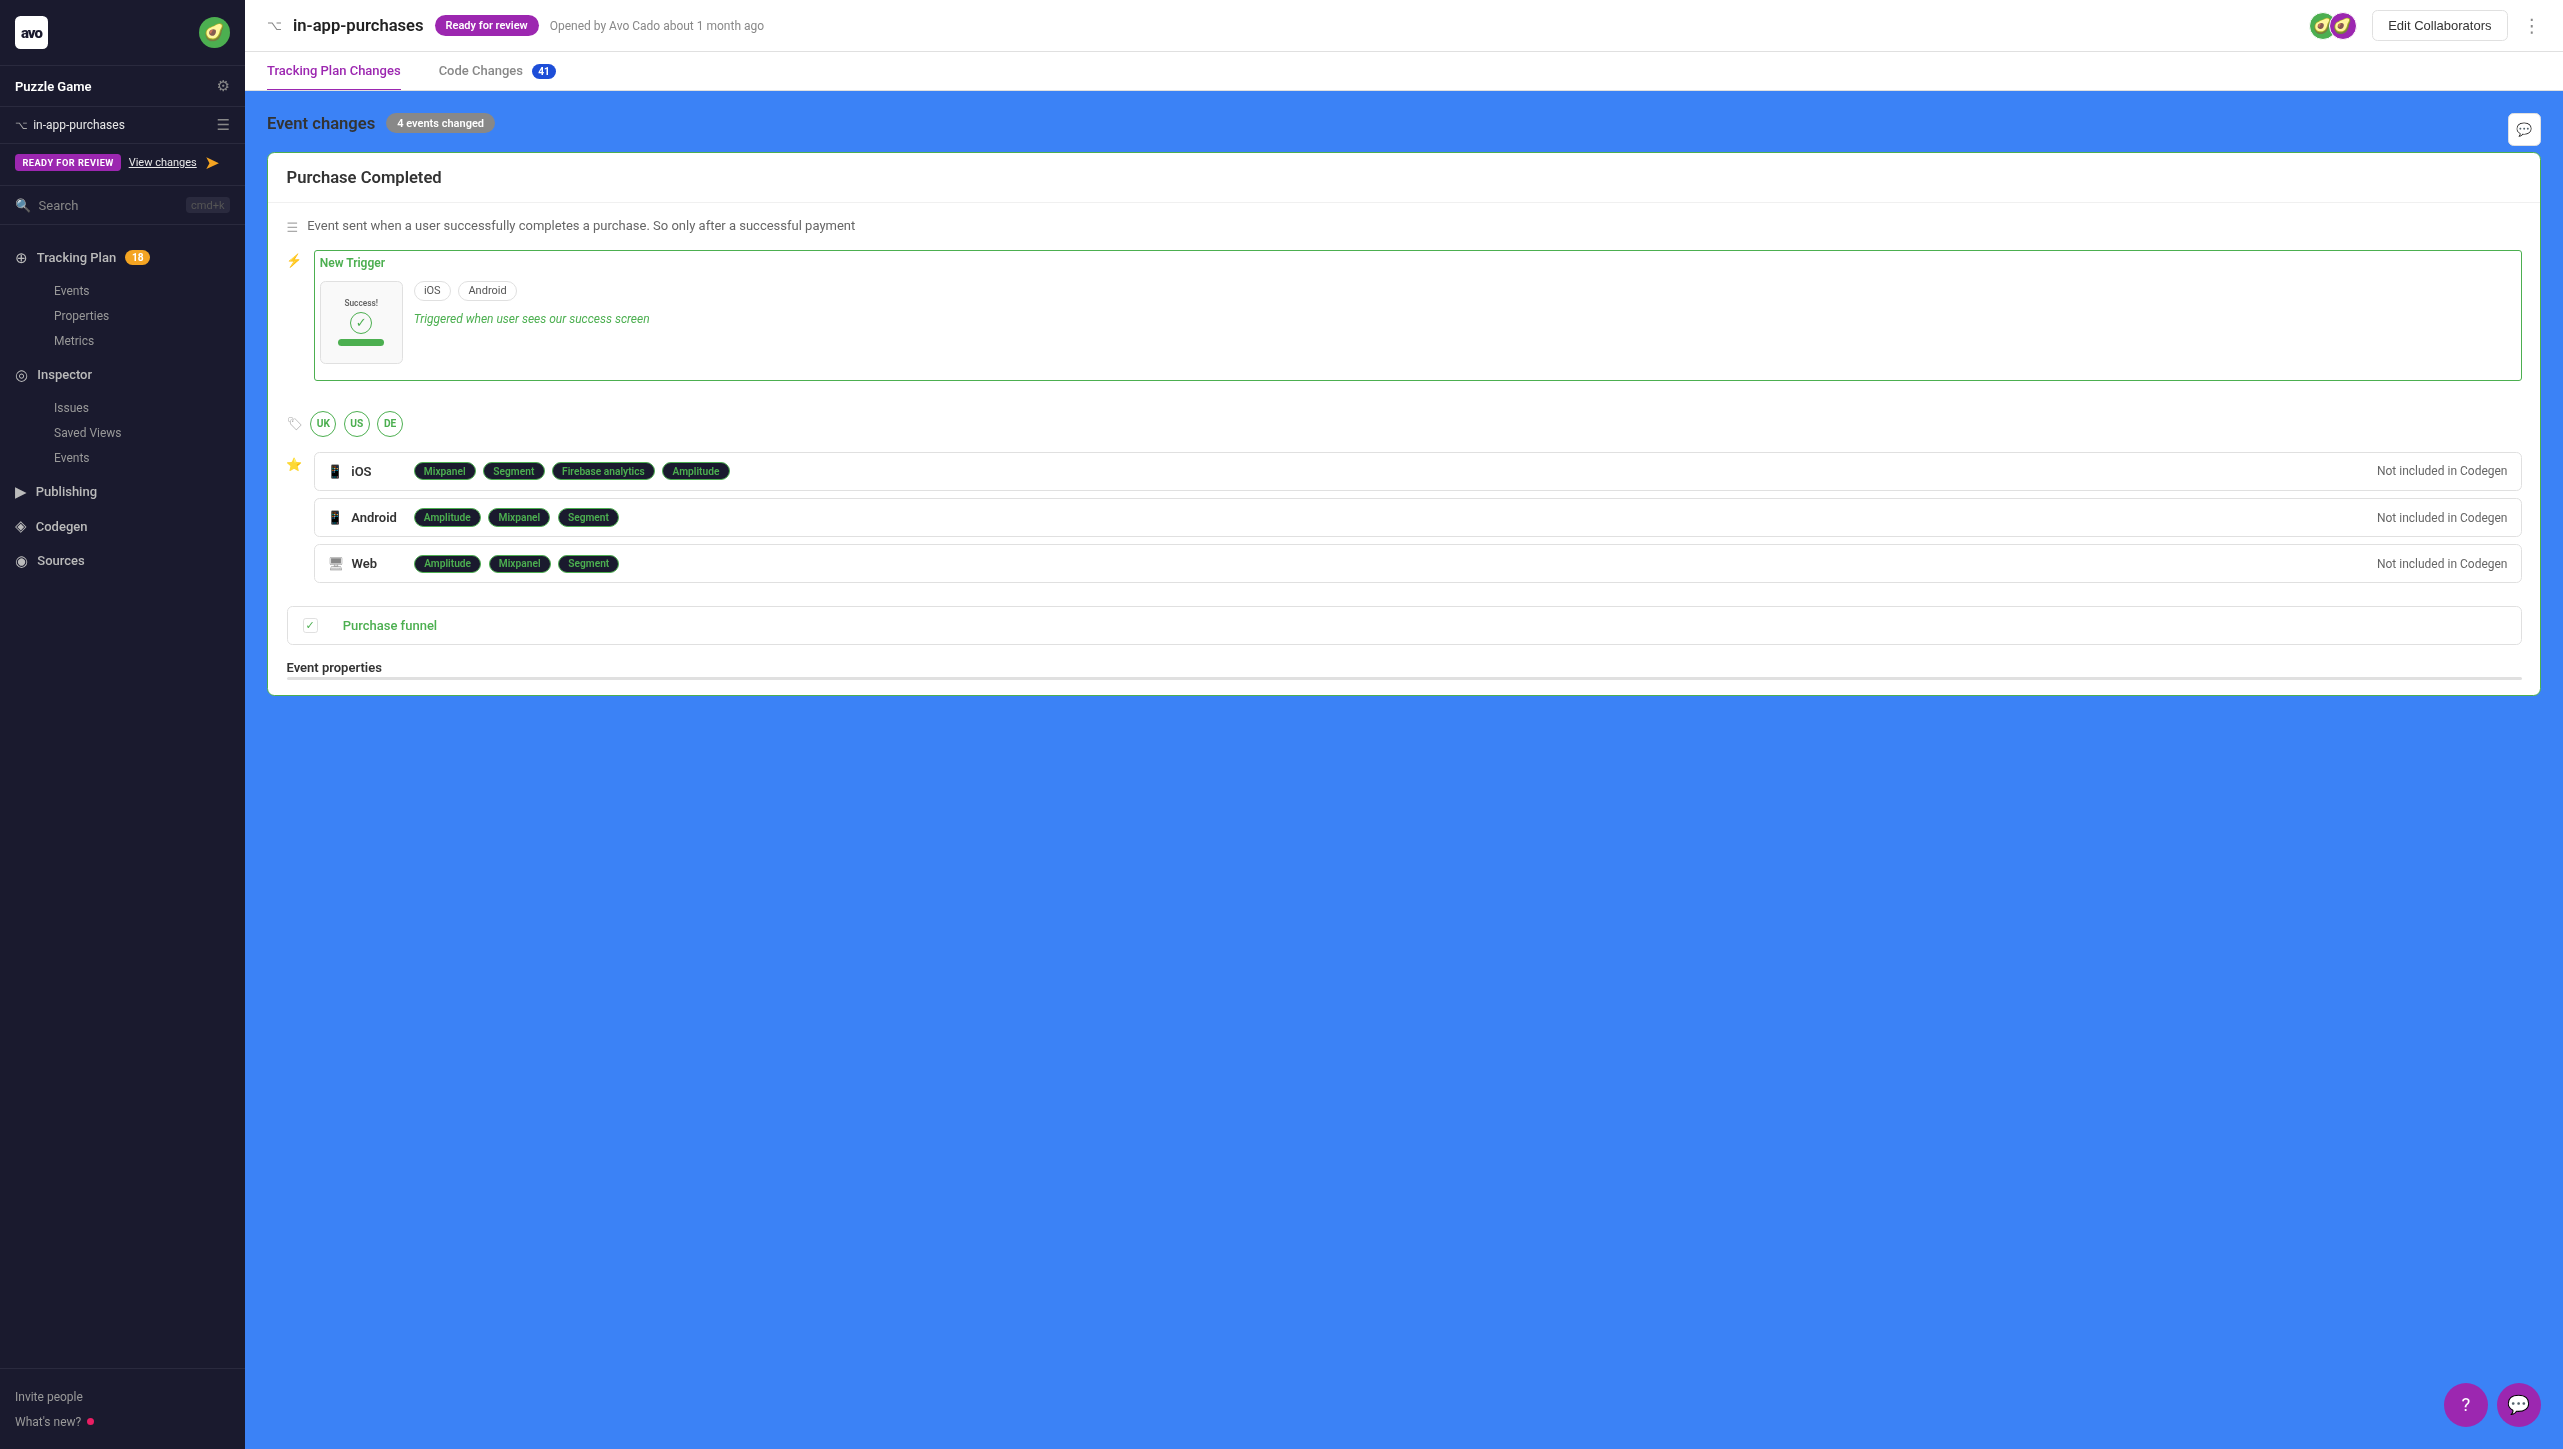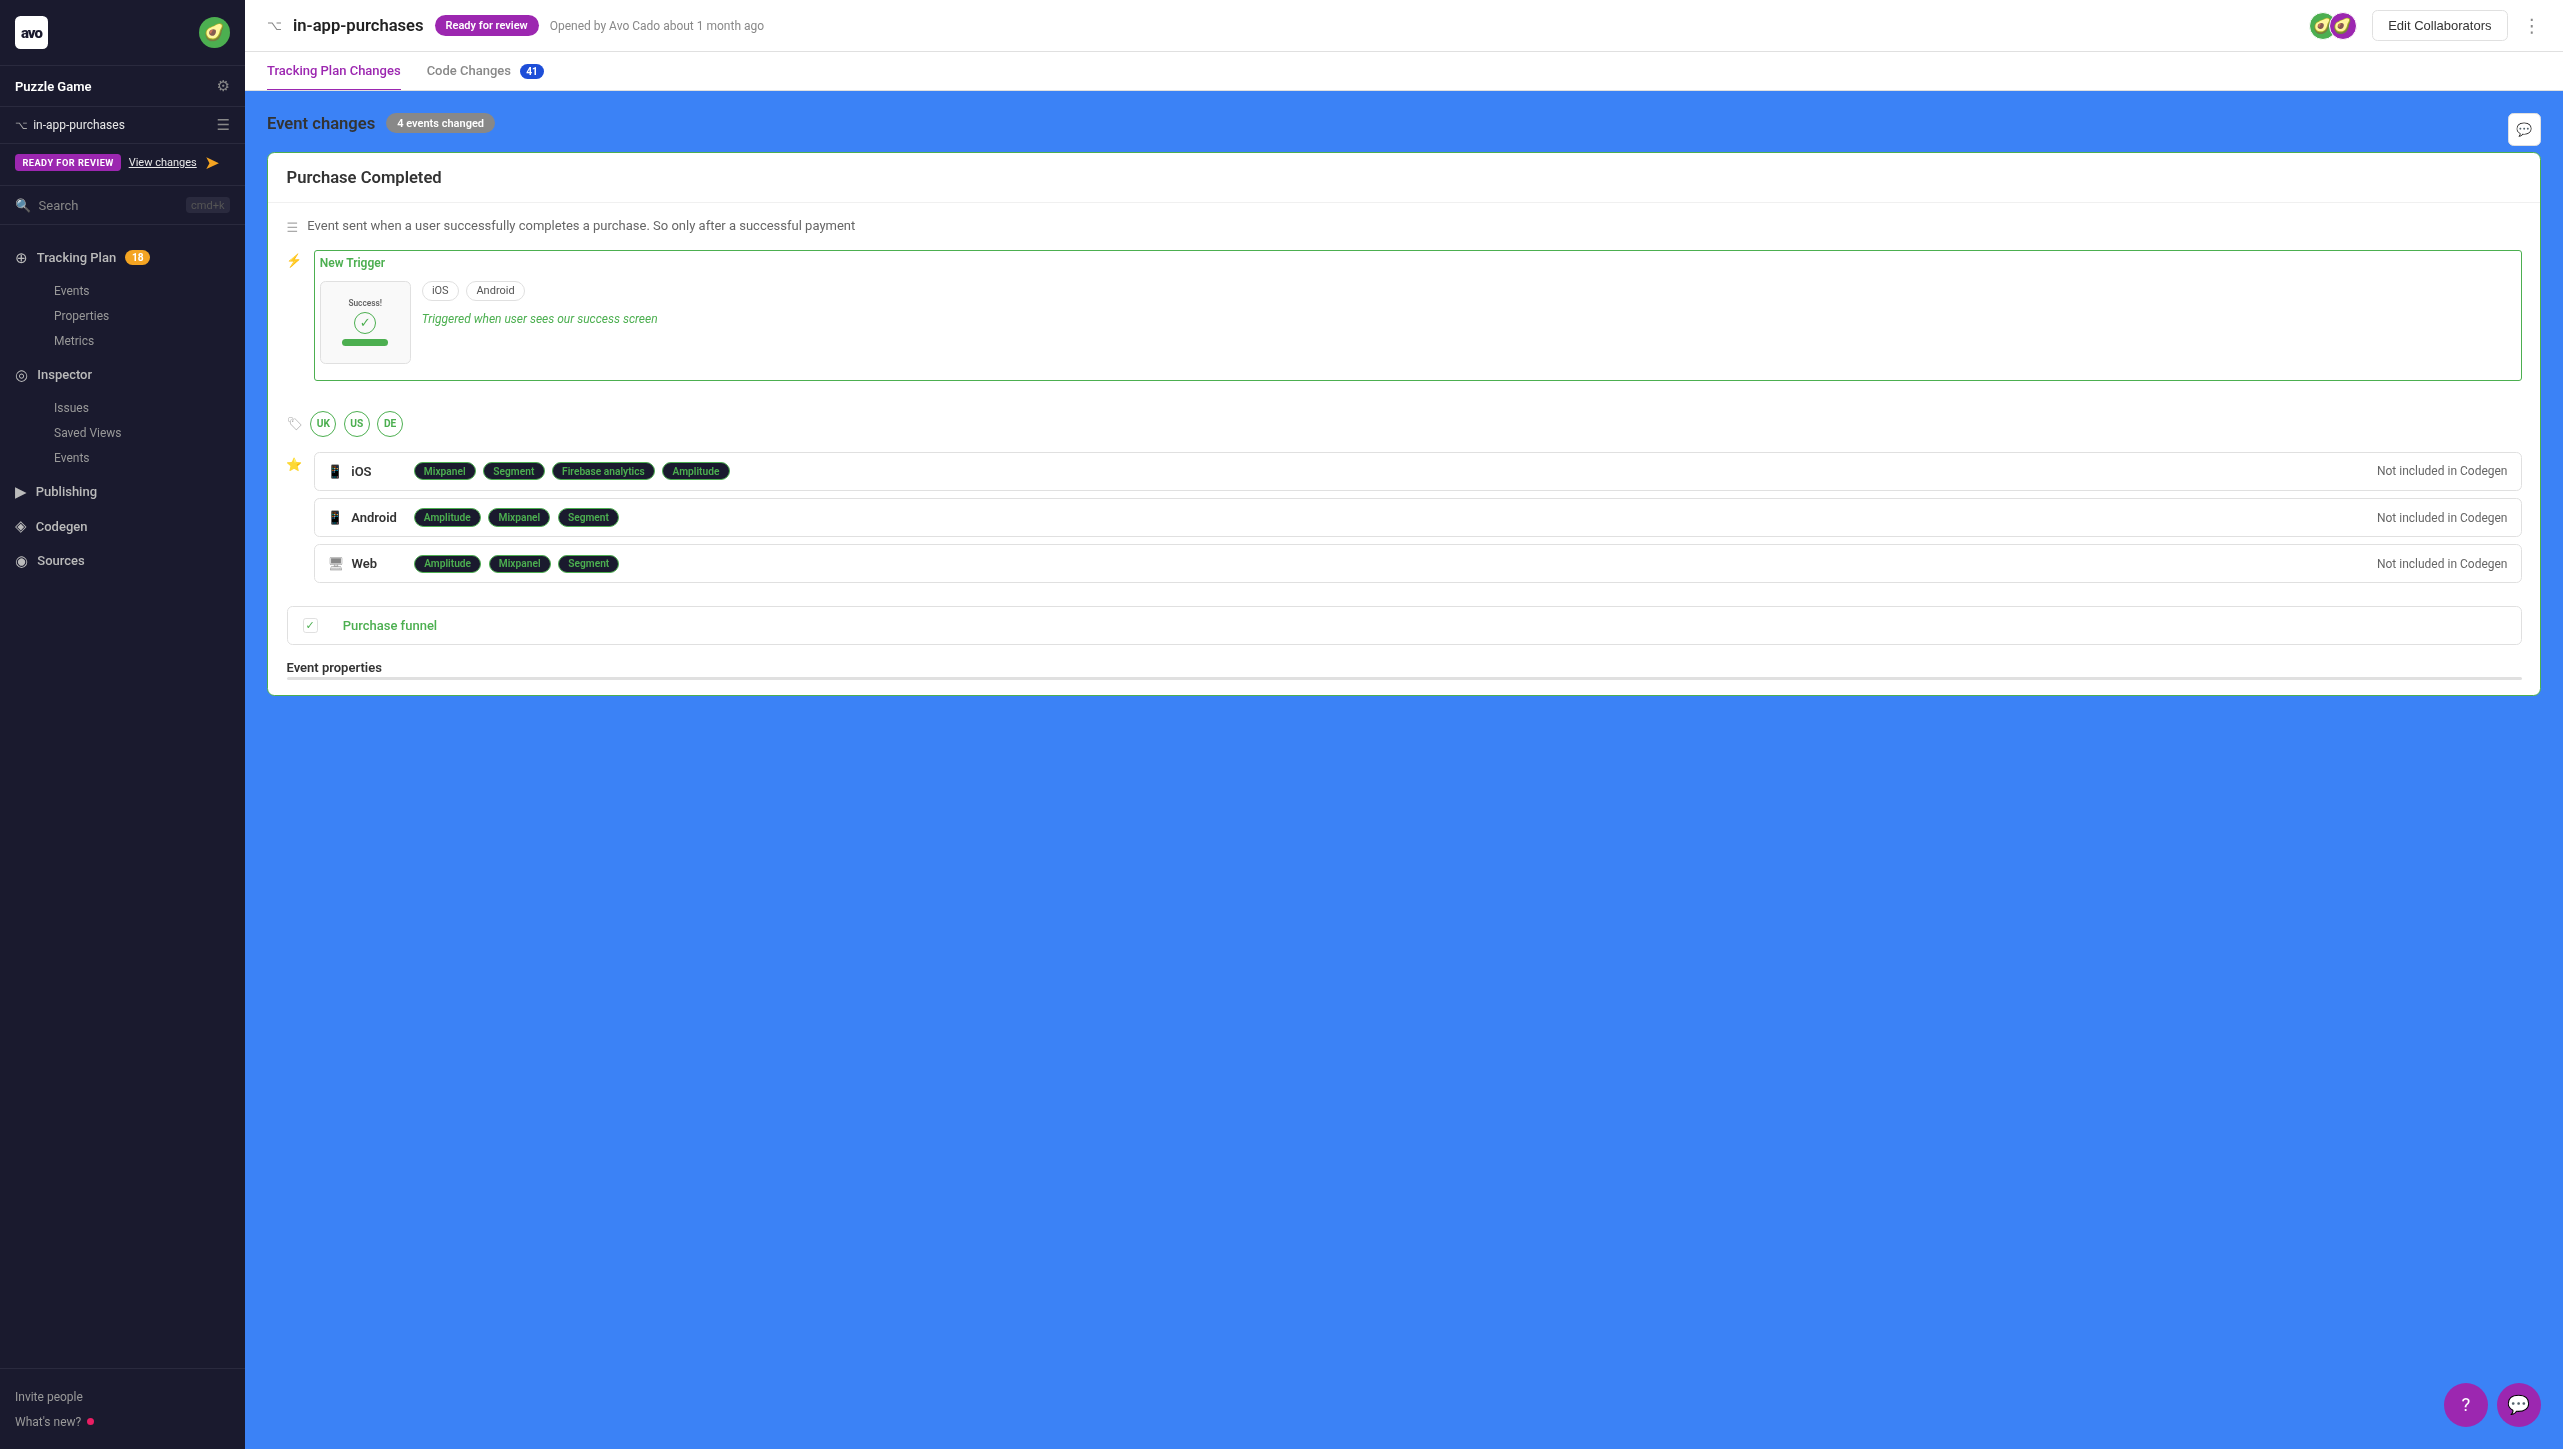--- a/index.html
+++ b/index.html
@@ -54,21 +54,21 @@
     .pr-meta { color: #888; font-size: 12px; }
     .header-right { display: flex; align-items: center; gap: 15px; }
     .avatar-group { display: flex; }
     .avatar-sm { width: 28px; height: 28px; border-radius: 50%; border: 1.8px solid white; overflow: hidden; }
     .avatar-sm:first-child { background: #4caf50; display: flex; align-items: center; justify-content: center; font-size: 15px; }
     .avatar-sm:last-child { background: #9c27b0; display: flex; align-items: center; justify-content: center; font-size: 15px; margin-left: -7.4px; }
     .edit-collab-btn { background: white; border: 0.9px solid #e0e0e0; color: #333; padding: 7.4px 15px; border-radius: 5.5px; font-size: 13px; cursor: pointer; font-weight: 500; }
     .more-btn { color: #888; font-size: 18.5px; cursor: pointer; }
 
     
-    .tabs { background: white; border-bottom: 0.9px solid #e0e0e0; padding: 0 22px; display: flex; align-items: center; gap: 4px; flex-shrink: 0; }
+    .tabs { background: white; border-bottom: 0.9px solid #e0e0e0; padding: 0 22px; display: flex; align-items: center; gap: 16px; flex-shrink: 0; }
     .tab { padding: 11px 0; margin-right: 22px; font-size: 13px; color: #888; cursor: pointer; border-bottom: 1.8px solid transparent; font-weight: 500; }
     .tab.active { color: #9c27b0; border-bottom: 1.8px solid #9c27b0; }
     .tab-badge { background: #1d4ed8; color: white; font-size: 10.2px; font-weight: 700; padding: 1.8px 6.5px; border-radius: 9.2px; margin-left: 5.5px; }
 
     
     .content { flex: 1; overflow-y: auto; padding: 22px; background: #3b82f6; position: relative; }
 
     .section-header { display: flex; align-items: center; gap: 11px; margin-bottom: 18.5px; }
     .section-title { font-size: 16.6px; font-weight: 600; color: #333; }
     .events-badge { background: #888; color: white; font-size: 11px; font-weight: 600; padding: 3.7px 11px; border-radius: 18.5px; }
@@ -76,21 +76,21 @@
     
     .event-card { background: white; border: 1.8px solid #4caf50; border-radius: 7.4px; margin-bottom: 18.5px; overflow: hidden; }
     .event-card-header { padding: 15px 18.5px; font-size: 16.6px; font-weight: 600; color: #333; border-bottom: 0.9px solid #f0f0f0; display: flex; align-items: center; gap: 9.2px; }
 
     .event-card-body { padding: 15px 18.5px; }
     .event-description { color: #666; font-size: 13px; margin-bottom: 15px; display: flex; align-items: flex-start; gap: 9.2px; }
     .desc-icon { color: #aaa; margin-top: 1.8px; }
 
     .trigger-section { border: 1.8px solid #4caf50; border-radius: 3px; padding: 5px; margin-bottom: 15px; }
     .trigger-label { font-size: 12px; font-weight: 600; color: #4caf50; margin-bottom: 11px; display: flex; align-items: center; gap: 5.5px; }
-    .trigger-image { width: 91px; height: 83px; background: #f9f9f9; border: 0.9px solid #e0e0e0; border-radius: 5.5px; display: flex; flex-direction: column; align-items: center; justify-content: center; margin-bottom: 11px; padding: 7.4px; }
+    .trigger-image { width: 83px; height: 83px; background: #f9f9f9; border: 0.9px solid #e0e0e0; border-radius: 5.5px; display: flex; flex-direction: column; align-items: center; justify-content: center; margin-bottom: 11px; padding: 7.4px; }
     .trigger-img-title { font-size: 8.3px; color: #666; margin-bottom: 3.7px; font-weight: 600; }
     .trigger-check { width: 22px; height: 22px; border-radius: 50%; border: 1.8px solid #4caf50; display: flex; align-items: center; justify-content: center; color: #4caf50; font-size: 13px; margin-bottom: 5.5px; }
     .trigger-bar { width: 46px; height: 7.4px; background: #4caf50; border-radius: 3.7px; }
     .platform-tags { display: flex; gap: 7.4px; margin-bottom: 11px; }
     .platform-tag { background: white; border: 0.9px solid #e0e0e0; color: #555; font-size: 11px; padding: 2.8px 9.2px; border-radius: 11px; }
     .trigger-desc { color: #4caf50; font-size: 12px; font-style: italic; text-align: right; }
 
     .tags-row { display: flex; align-items: center; gap: 7.4px; margin-bottom: 15px; }
     .tag-icon { color: #aaa; font-size: 13px; }
     .country-tag { width: 26px; height: 26px; border-radius: 50%; border: 1.8px solid #4caf50; display: flex; align-items: center; justify-content: center; font-size: 10.2px; font-weight: 700; color: #4caf50; }

